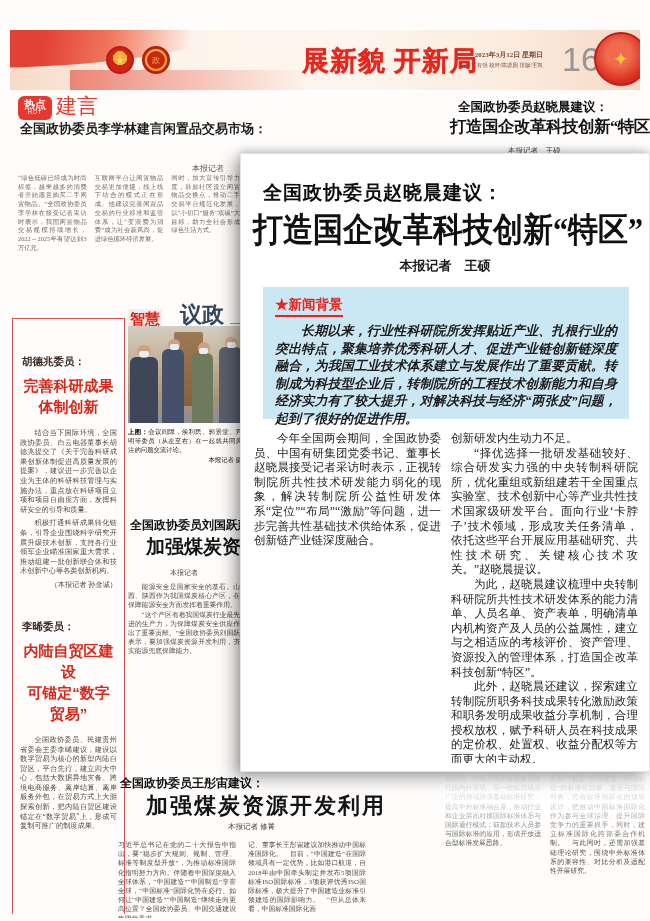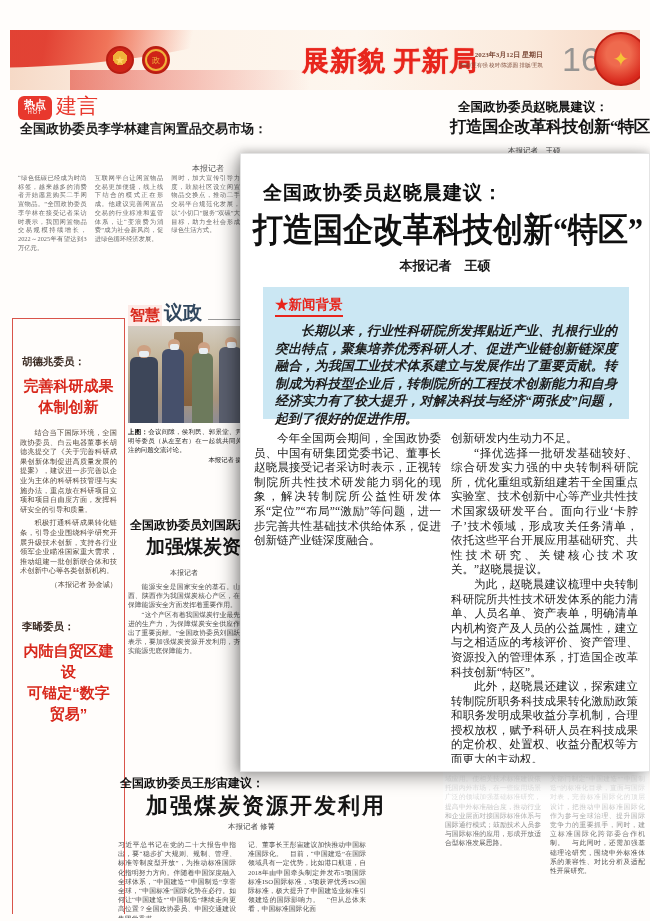--- a/index.html
+++ b/index.html
@@ -67,21 +67,21 @@
   .sb-kicker{font-size:10.5px;font-weight:bold;color:#3a2a22;margin:14px 0 6px 2px;}
   .sb-headline{font-size:15px;font-weight:bold;color:#d8281c;text-align:center;line-height:21px;
                font-family:"Liberation Sans",sans-serif;}
   .sb-body{font-size:7.2px;line-height:9.6px;color:#53493f;text-align:justify;margin-top:12px;text-indent:2em;}
   .sb-sign{font-size:7.2px;color:#53493f;text-align:right;margin-top:3px;}
   .sb-gap{height:16px;}
 
   
   .wisdom-logo{position:absolute;left:128px;top:300px;width:300px;display:flex;align-items:flex-end;}
   .wz-red{font-size:15px;font-weight:bold;color:#d8281c;background:#fdeae6;padding:1px 2px;font-family:"Liberation Sans",sans-serif;}
-  .wz-dark{font-size:19px;font-weight:bold;color:#31475e;margin-left:2px;font-family:"Liberation Sans",sans-serif;}
+  .wz-dark{font-size:22px;font-weight:bold;color:#31475e;margin-left:18px;font-family:"Liberation Sans",sans-serif;}
   .wz-rule{flex:1;height:1px;background:#9a9a9a;margin:0 0 6px 6px;}
   .photo{position:absolute;left:128px;top:326px;width:114px;height:97px;overflow:hidden;
          background:linear-gradient(180deg,#d4cdc2 0%,#c6b89e 30%,#a8947c 75%,#8e8d96 100%);}
   .door{position:absolute;left:40%;top:6%;width:26%;height:76%;background:linear-gradient(#9c7a55,#85603d);border-radius:2px;}
   .fig{position:absolute;border-radius:6px 6px 0 0;}
   .head{position:absolute;border-radius:50%;background:#cda183;}
   .mask{position:absolute;background:#e9eef2;border-radius:2px;}
   .caption{position:absolute;left:128px;top:427px;width:114px;font-size:6.4px;line-height:9px;color:#222;text-align:justify;}
   .caption b{color:#000;}
   .caption .credit{display:block;text-align:right;margin-top:1px;}
@@ -176,20 +176,21 @@
     </div>
     <div class="sb-body" data-name="sidebar-item1-body">结合当下国际环境，全国政协委员、白云电器董事长胡德兆提交了《关于完善科研成果创新体制促进高质量发展的提案》，建议进一步完善以企业为主体的科研科技管理与实施办法，重点放在科研项目立项和项目自由度方面，发挥科研安全的引导和质量。</div>
     <div class="sb-body" style="margin-top:4px;" data-name="sidebar-item1-body-more">积极打通科研成果转化链条，引导企业围绕科学研究开展升级技术创新，支持各行业领军企业瞄准国家重大需求，推动组建一批创新联合体和技术创新中心等各类创新机构。</div>
     <div class="sb-sign" data-name="sidebar-item1-signature">（本报记者 孙金诚）</div>
     <div class="sb-gap"></div>
     <div class="sb-kicker" data-name="sidebar-item2-kicker">李晞委员：</div>
     <div class="sb-headline" data-name="sidebar-item2-headline">
       <div>内陆自贸区建设</div>
       <div>可锚定“数字贸易”</div>
     </div>
+    <div class="sb-body" data-name="sidebar-item2-body">全国政协委员、民建贵州省委会主委李晞建议，建设以数字贸易为核心的新型内陆自贸区，平台先行，建立四大中心，包括大数据异地灾备、跨境电商服务、离岸结算、离岸服务外包，在贸易方式上大胆探索创新，把内陆自贸区建设锚定在“数字贸易”上，形成可复制可推广的制度成果。</div>
   </div>
 
   <div class="wisdom-logo" data-name="wisdom-politics-logo">
     <span class="wz-red" data-name="wisdom-logo-red">智慧</span>
     <span class="wz-dark" data-name="wisdom-logo-dark">议政</span>
     <span class="wz-rule" data-name="wisdom-rule-line"></span>
   </div>
   <div class="photo" data-name="news-photo">
     <div class="door" data-name="photo-door"></div>
     <div class="fig" style="left:2%;top:32%;width:24%;height:68%;background:#3d4659;" data-name="photo-figure"></div>

